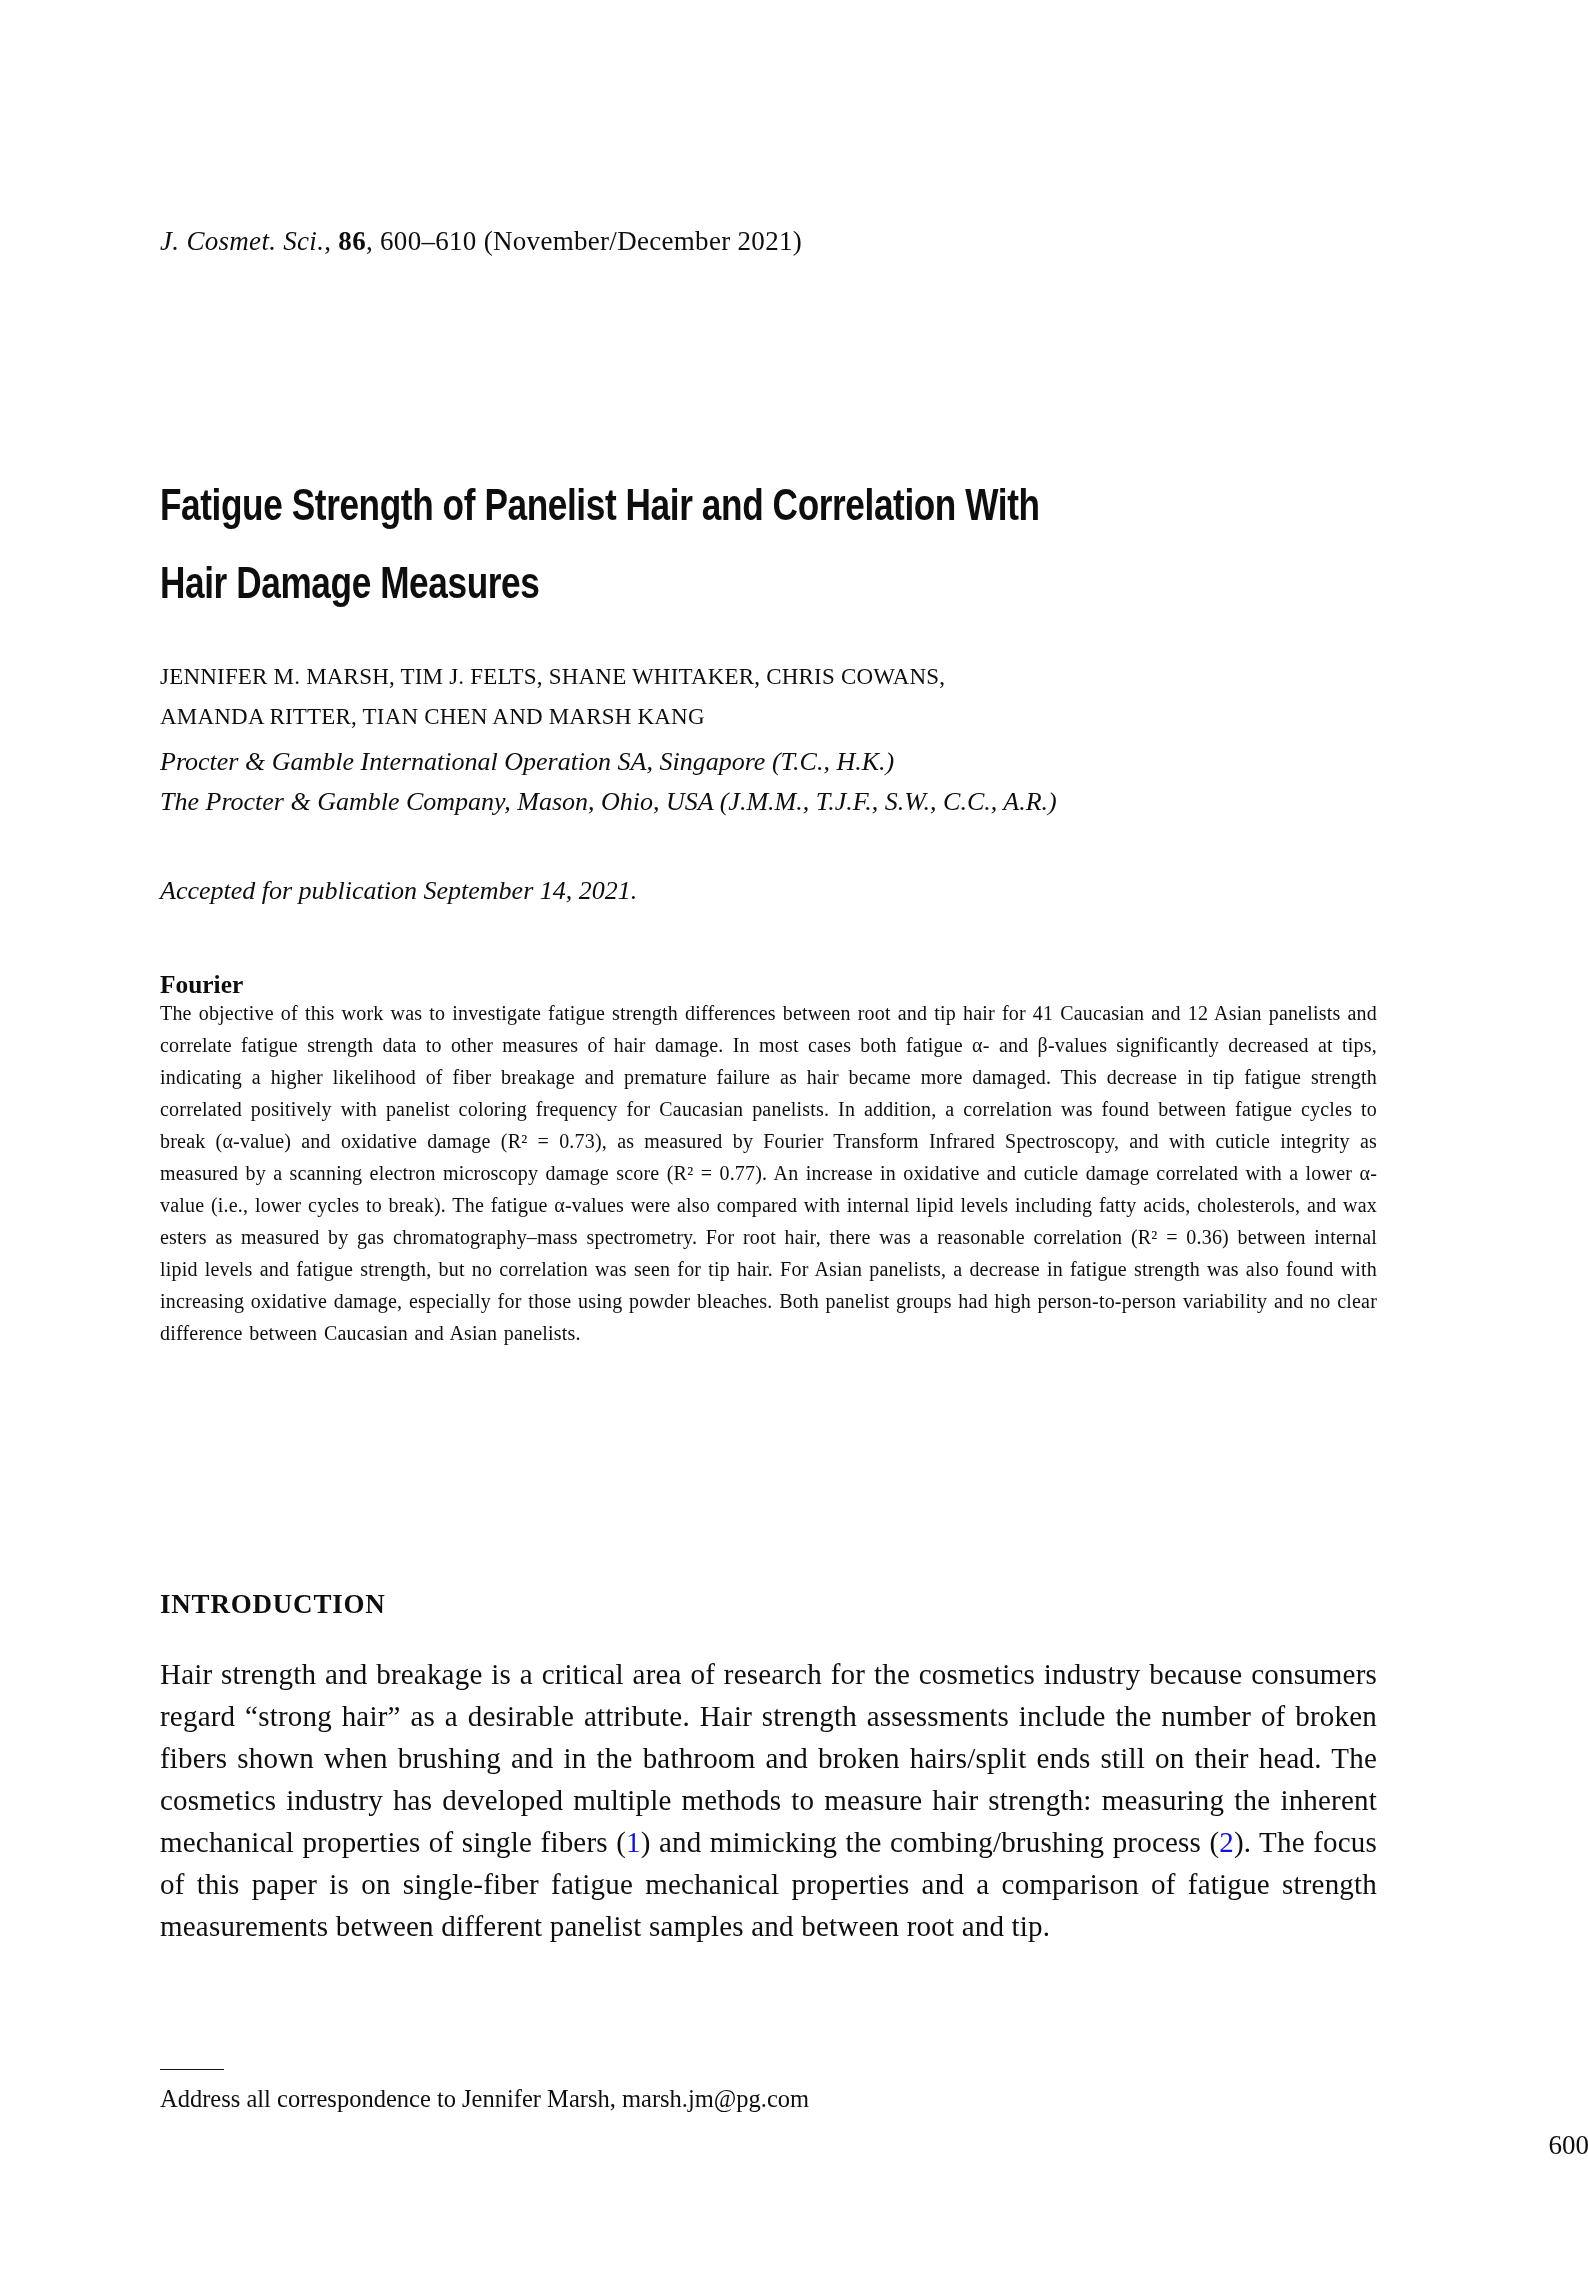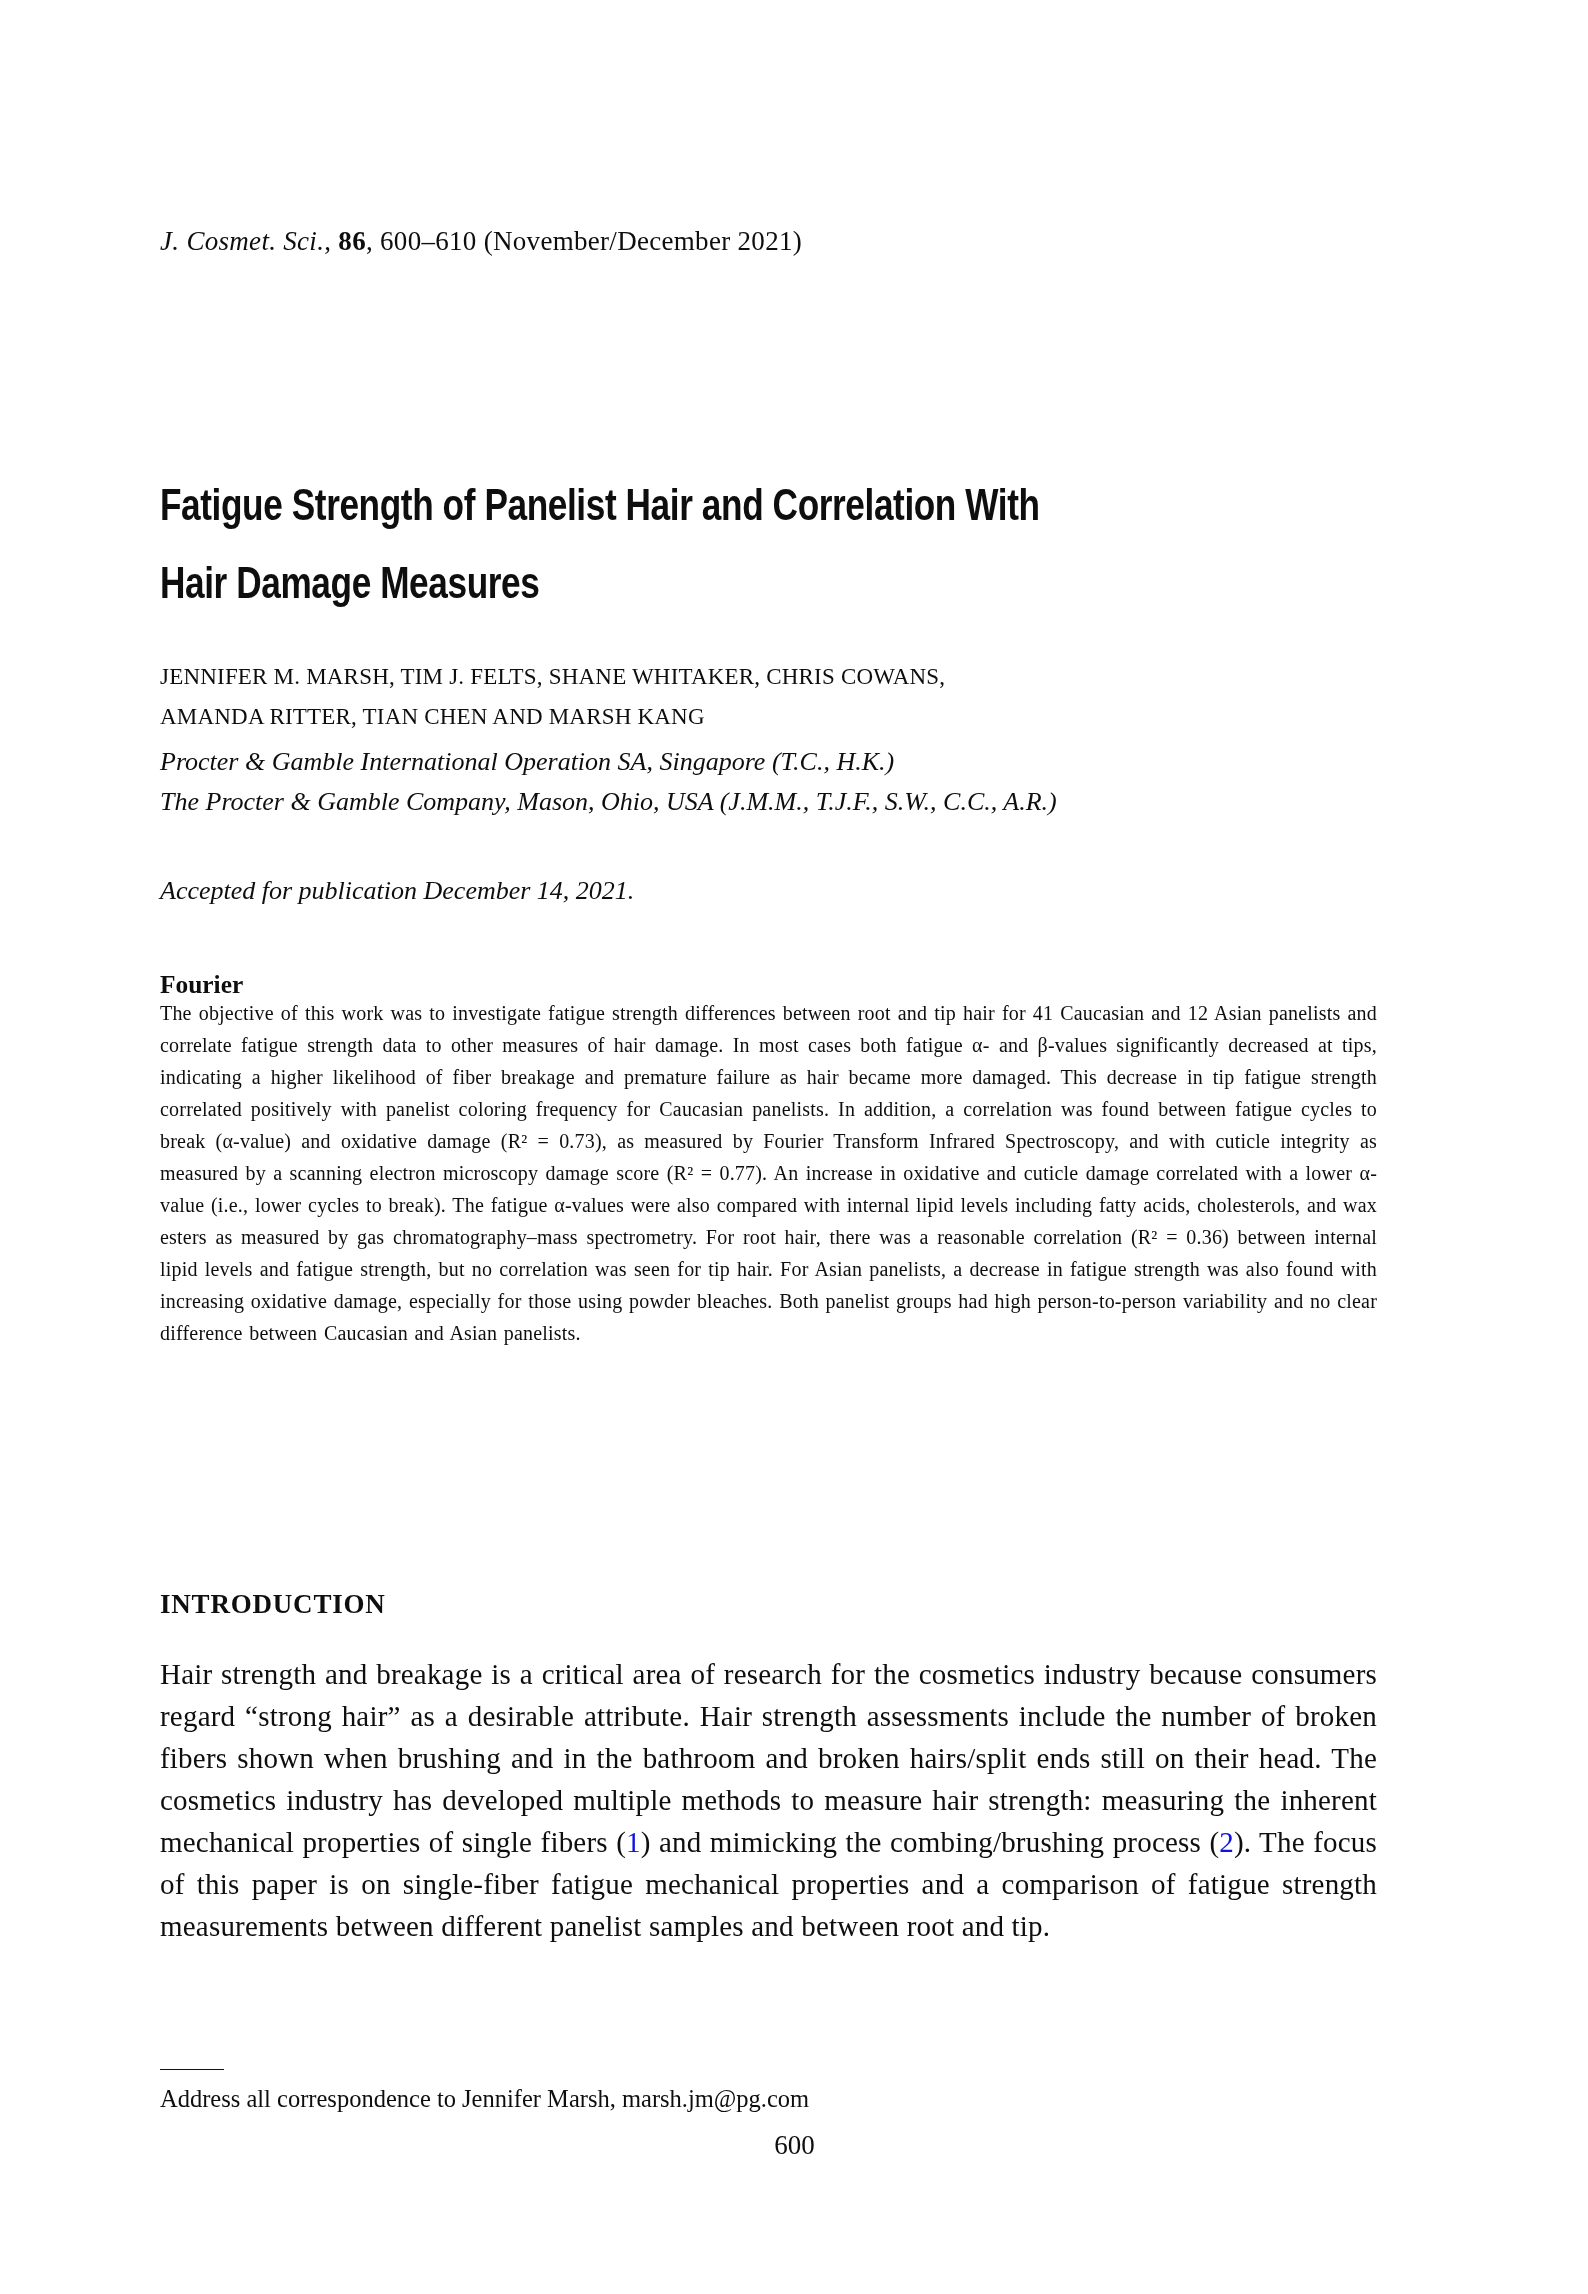--- a/index.html
+++ b/index.html
@@ -114,21 +114,21 @@
   }
   .footnote-text {
     top: 2085px;
     font-size: 24.5px;
   }
   .page-number {
     position: absolute;
     left: 0;
     top: 2130px;
     width: 1589px;
-    text-align: center;
+    text-align: right;
     font-size: 27px;
   }
 </style>
 </head>
 <body>
 
 <div class="page">
 
   <div class="content-col journal-line">
     <span class="jtitle">J. Cosmet. Sci.</span><span>, </span><span class="jvol">86</span><span>, 600–610 (November/December 2021)</span>
@@ -142,21 +142,21 @@
   <div class="content-col authors-block">
     <div>JENNIFER M. MARSH, TIM J. FELTS, SHANE WHITAKER, CHRIS COWANS,</div>
     <div>AMANDA RITTER, TIAN CHEN AND MARSH KANG</div>
   </div>
 
   <div class="content-col affil-block">
     <div>Procter &amp; Gamble International Operation SA, Singapore (T.C., H.K.)</div>
     <div>The Procter &amp; Gamble Company, Mason, Ohio, USA (J.M.M., T.J.F., S.W., C.C., A.R.)</div>
   </div>
 
-  <div class="content-col accepted-line">Accepted for publication December 14, 2021.</div>
+  <div class="content-col accepted-line">Accepted for publication September 14, 2021.</div>
 
   <div class="content-col synopsis-heading">Fourier</div>
 
   <div class="content-col synopsis-body">The objective of this work was to investigate fatigue strength differences between root and tip hair for 41 Caucasian and 12 Asian panelists and correlate fatigue strength data to other measures of hair damage. In most cases both fatigue α- and β-values significantly decreased at tips, indicating a higher likelihood of fiber breakage and premature failure as hair became more damaged. This decrease in tip fatigue strength correlated positively with panelist coloring frequency for Caucasian panelists. In addition, a correlation was found between fatigue cycles to break (α-value) and oxidative damage (R² = 0.73), as measured by Fourier Transform Infrared Spectroscopy, and with cuticle integrity as measured by a scanning electron microscopy damage score (R² = 0.77). An increase in oxidative and cuticle damage correlated with a lower α-value (i.e., lower cycles to break). The fatigue α-values were also compared with internal lipid levels including fatty acids, cholesterols, and wax esters as measured by gas chromatography–mass spectrometry. For root hair, there was a reasonable correlation (R² = 0.36) between internal lipid levels and fatigue strength, but no correlation was seen for tip hair. For Asian panelists, a decrease in fatigue strength was also found with increasing oxidative damage, especially for those using powder bleaches. Both panelist groups had high person-to-person variability and no clear difference between Caucasian and Asian panelists.</div>
 
   <div class="content-col intro-heading">INTRODUCTION</div>
 
   <div class="content-col intro-body">
     <span>Hair strength and breakage is a critical area of research for the cosmetics industry because consumers regard “strong hair” as a desirable attribute. Hair strength assessments include the number of broken fibers shown when brushing and in the bathroom and broken hairs/split ends still on their head. The cosmetics industry has developed multiple methods to measure hair strength: measuring the inherent mechanical properties of single fibers (</span><span class="ref-link">1</span><span>) and mimicking the combing/brushing process (</span><span class="ref-link">2</span><span>). The focus of this paper is on single-fiber fatigue mechanical properties and a comparison of fatigue strength measurements between different panelist samples and between root and tip.</span>
   </div>

